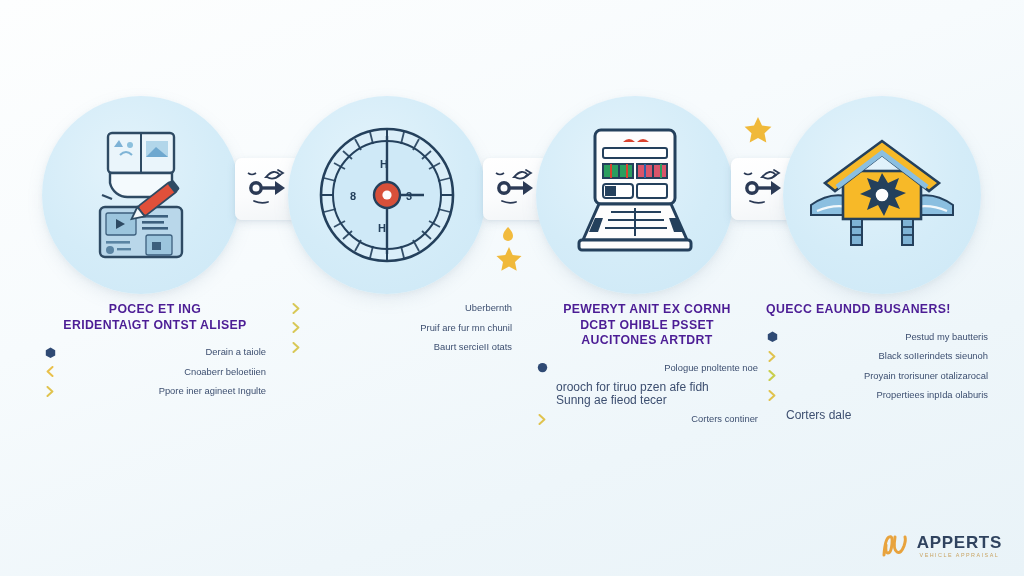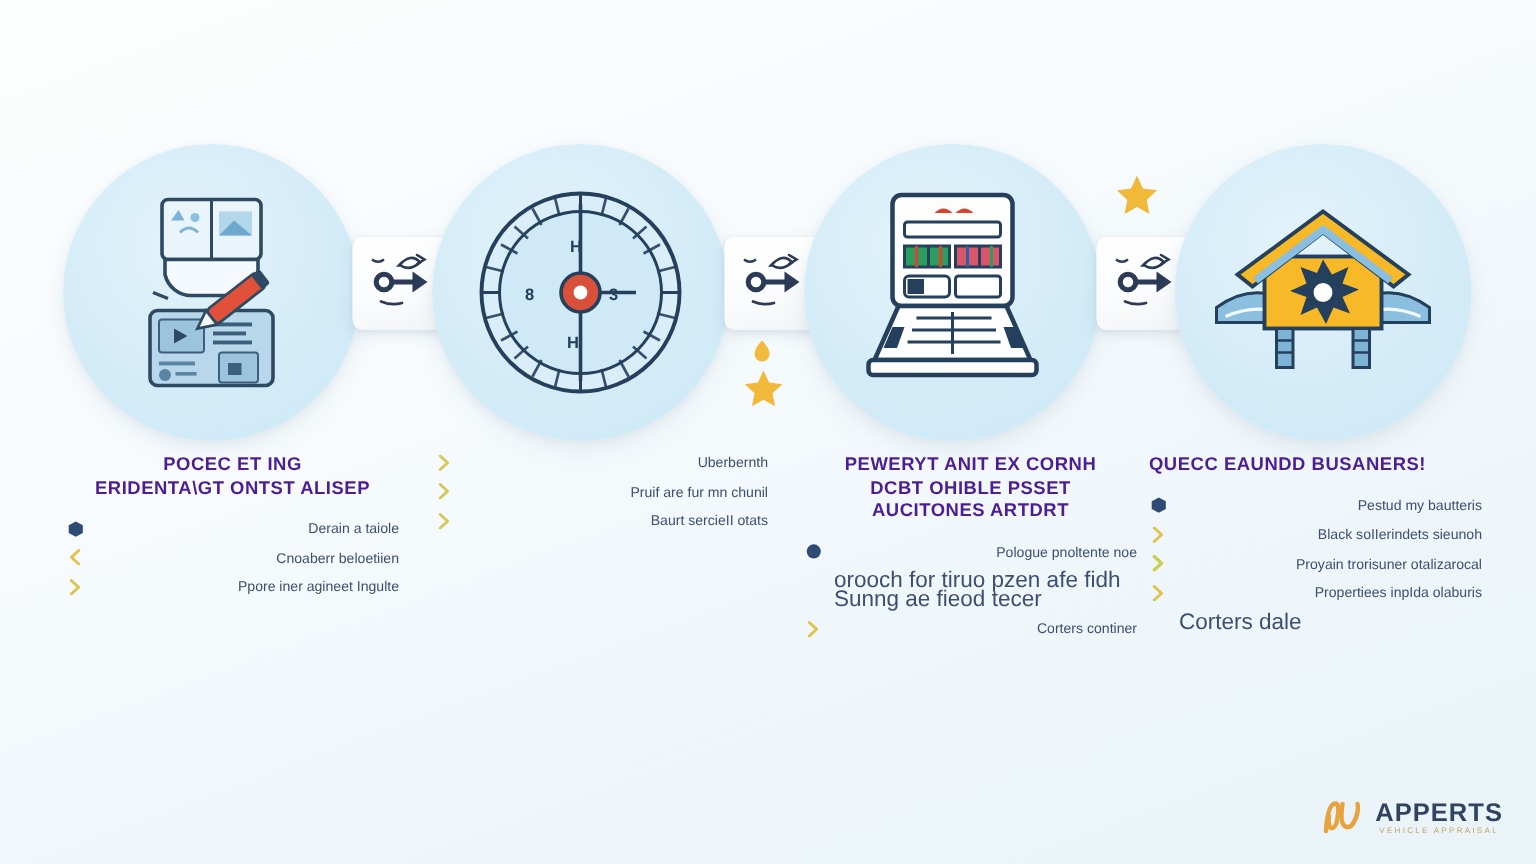--- a/index.html
+++ b/index.html
@@ -79,21 +79,21 @@
     flex:0 0 16px;
     height:12px;
     position:relative;
     margin-right:4px;
     margin-top:.5px;
   }
   .mk svg { position:absolute; left:1px; top:0; }
   .btext { flex:1 1 auto; }
   .bsub {
     color:#3d4f70;
-    font-size:15px;
+    font-size:12px;
     line-height:12.4px;
     margin-left:20px;
     margin-bottom:7px;
     filter:blur(.25px);
   }
 
   
   #logo { position:absolute; right:22px; bottom:14px; display:flex; align-items:center;text-align:center; }
   #logo-mark { margin-right:7px; }
   .logo-name {

